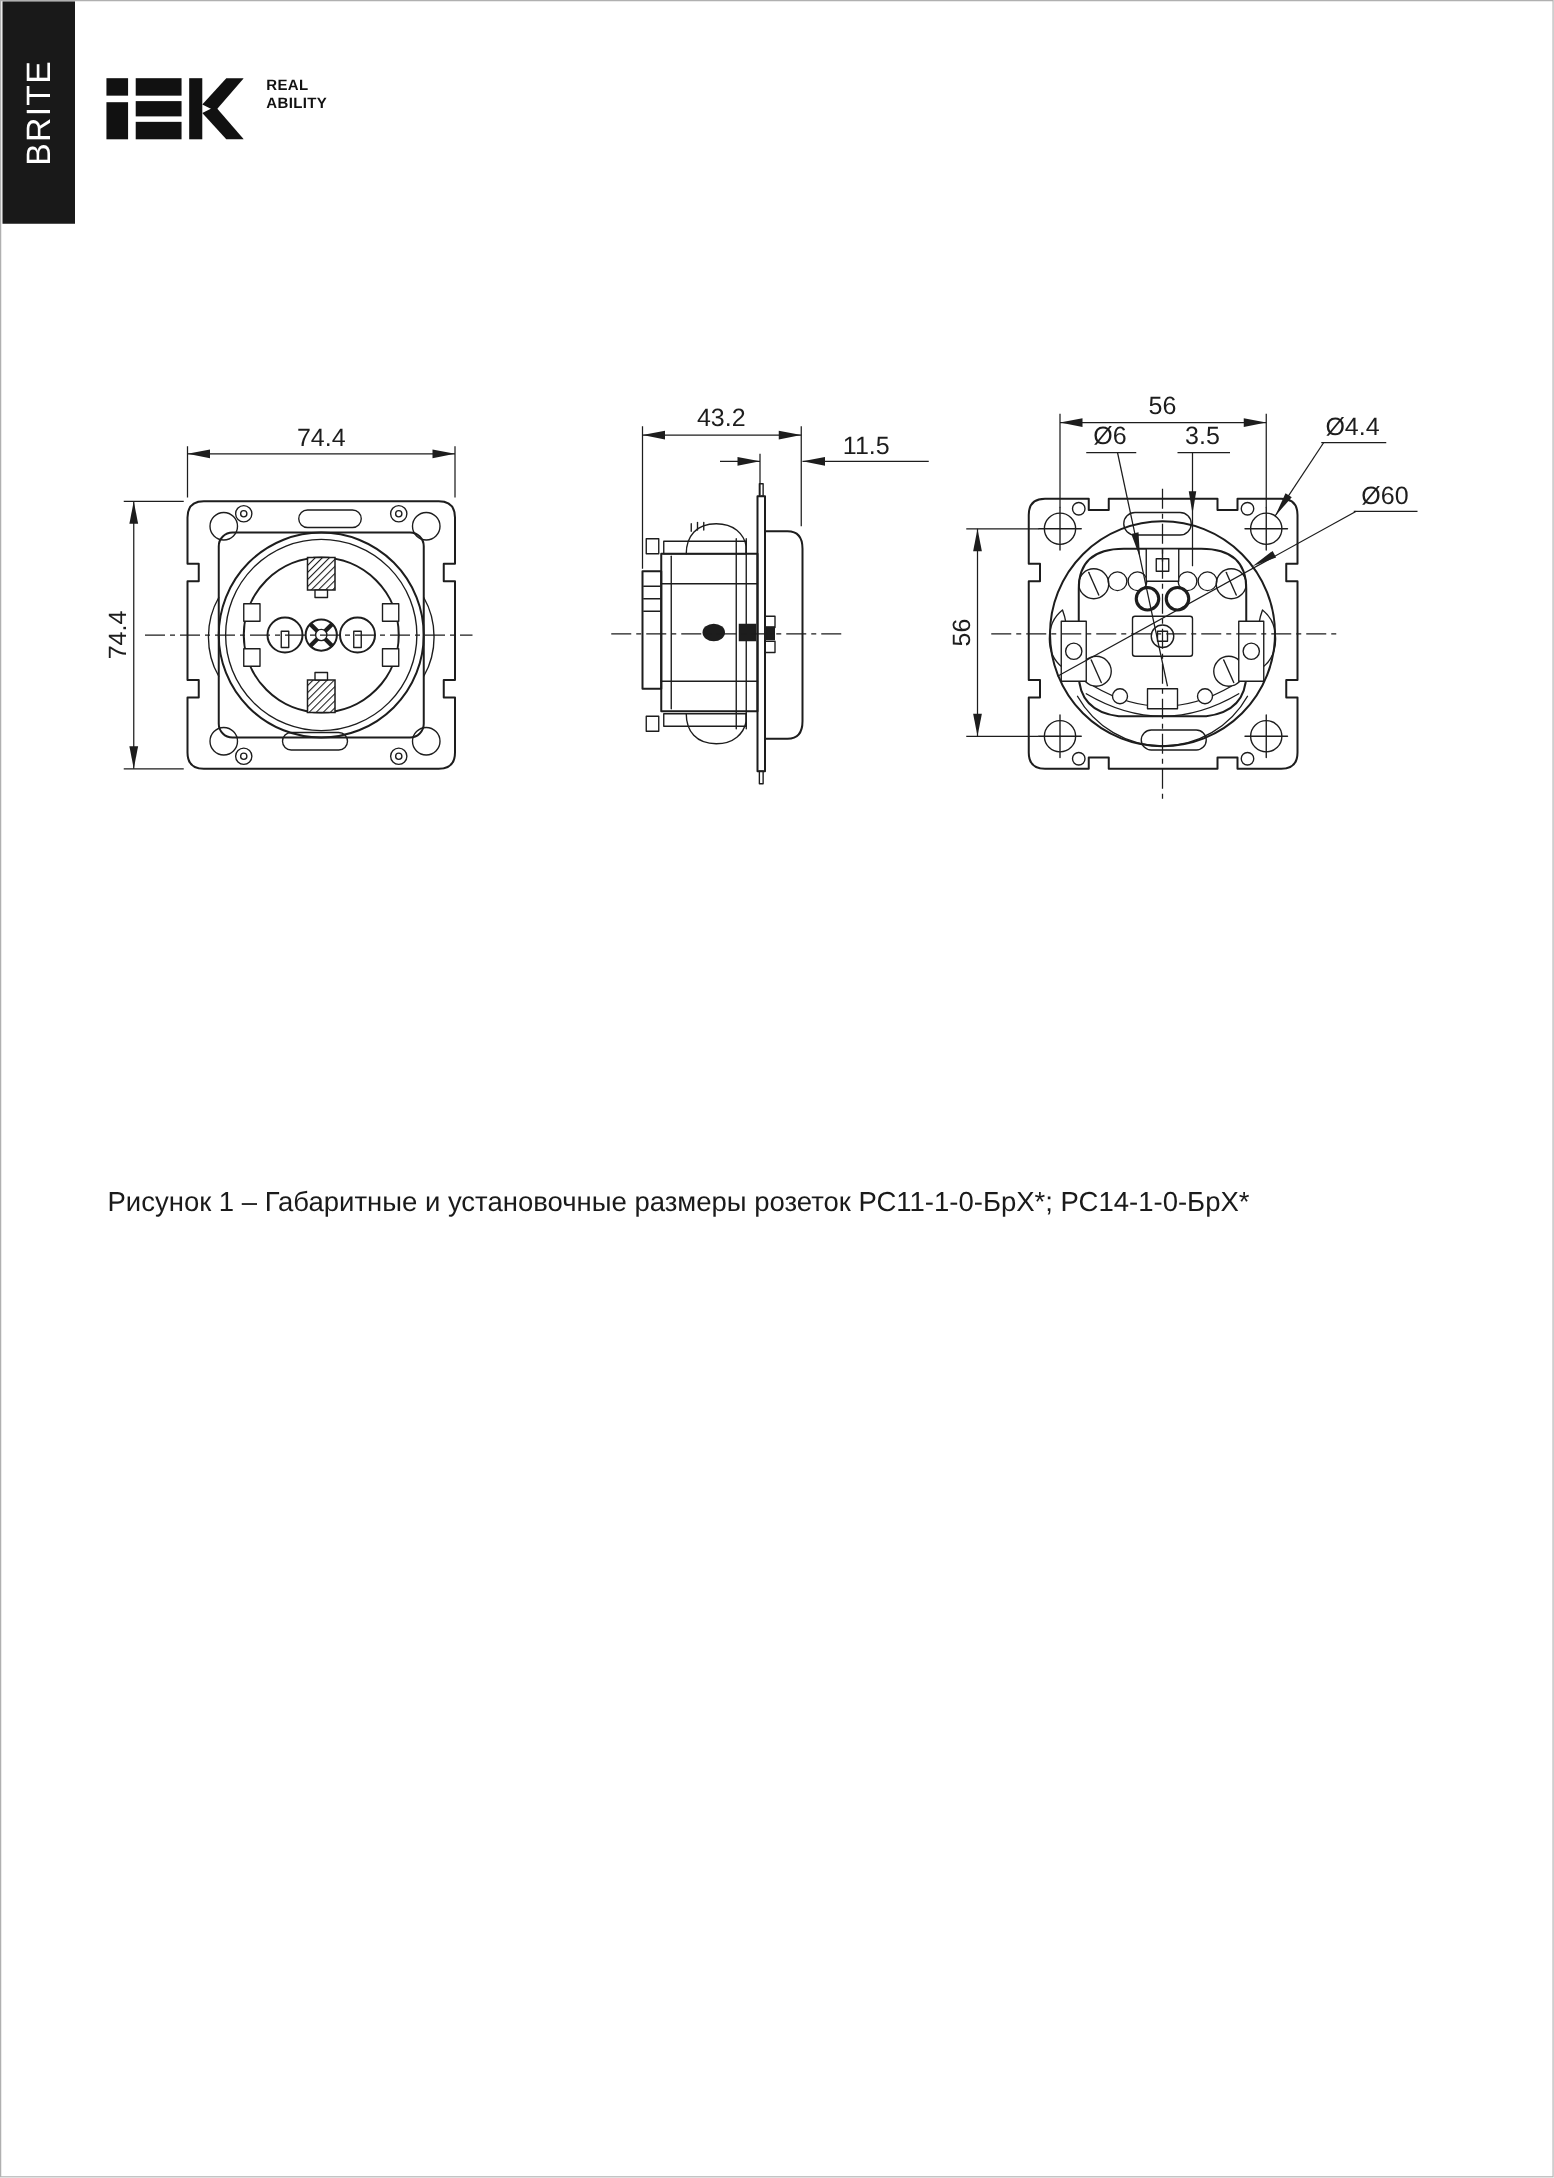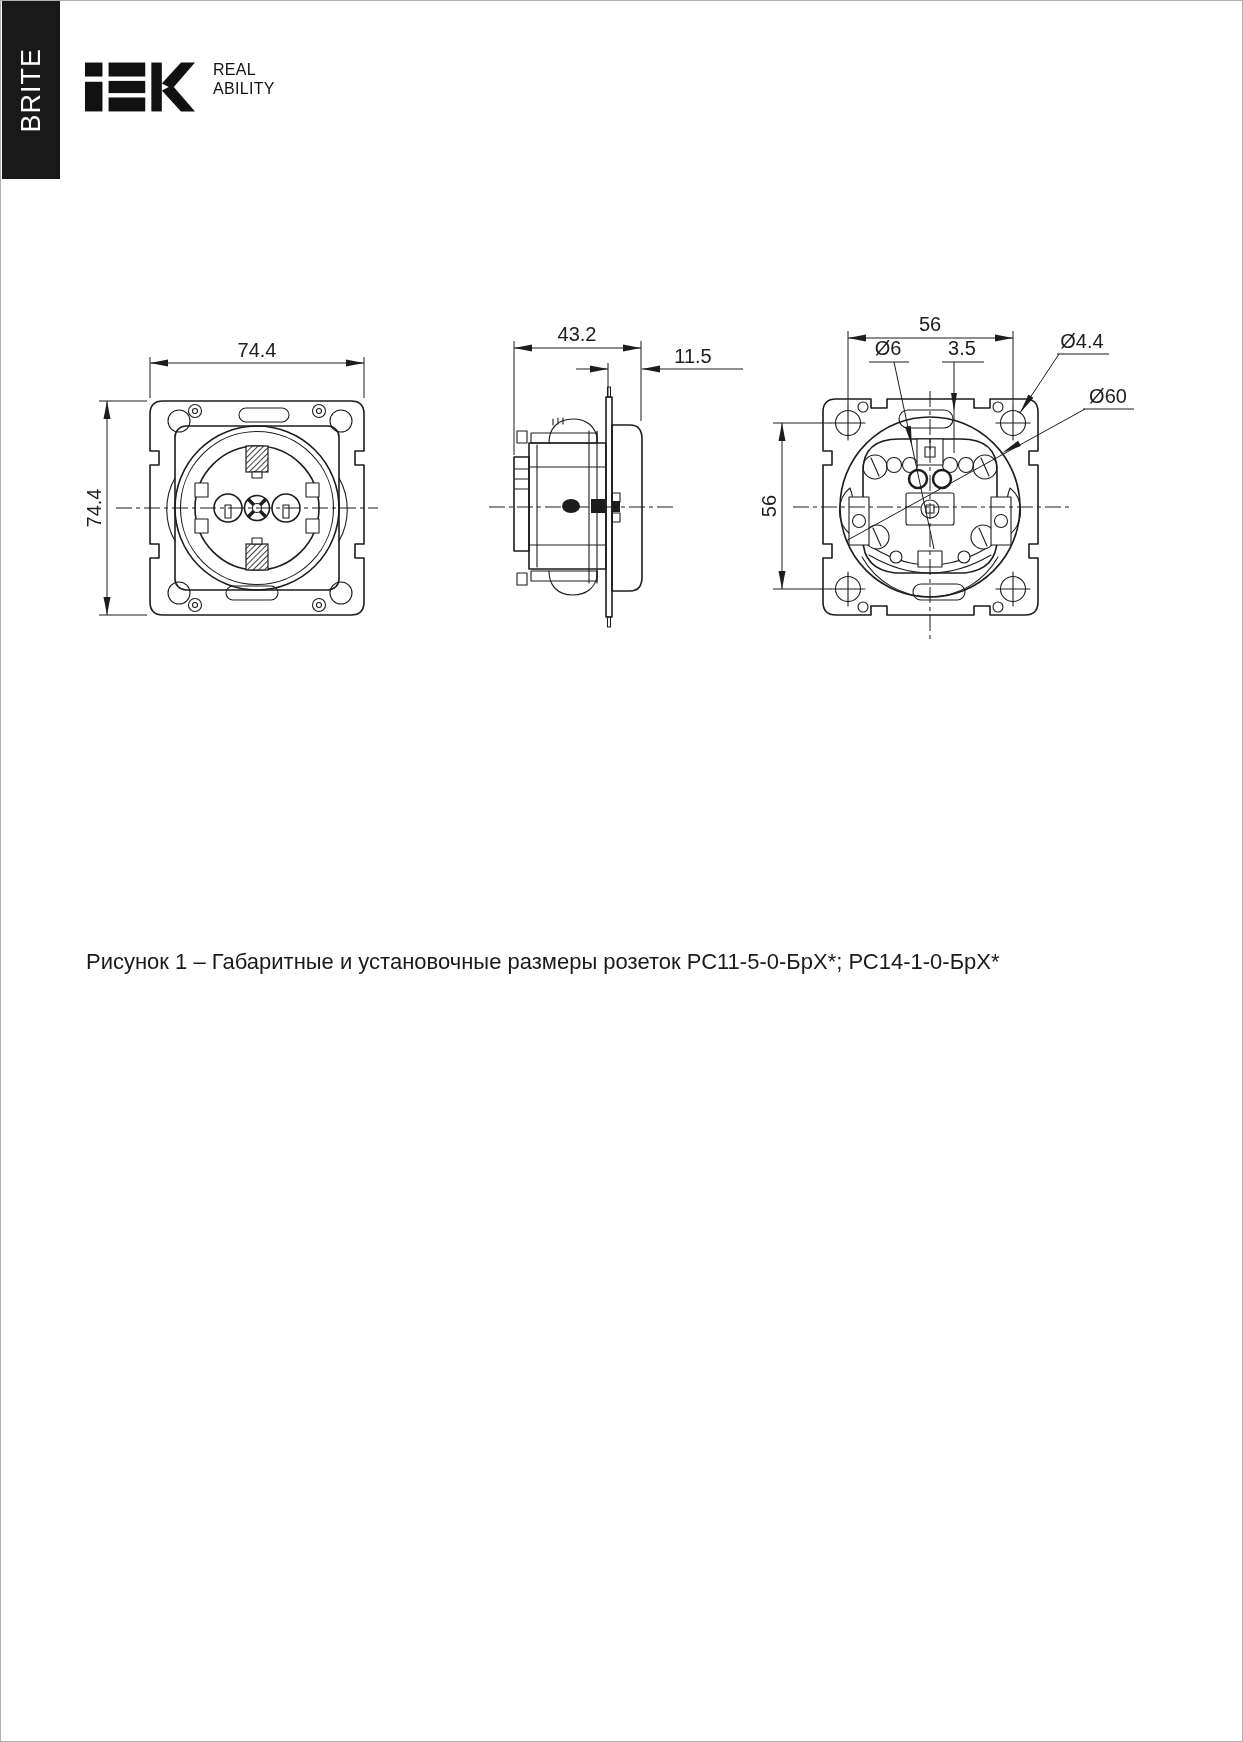--- a/index.html
+++ b/index.html
@@ -11,21 +11,21 @@
   .brite-bar{
     position:absolute;left:1px;top:0;width:58px;height:178px;background:#191919;
     display:flex;align-items:center;justify-content:center;
   }
   .brite-bar span{
     color:#fff;font-size:27px;letter-spacing:1px;
     writing-mode:vertical-rl;transform:rotate(180deg);
   }
   .logo-wrap{position:absolute;left:84px;top:58px;display:flex;align-items:flex-start;}
   .tagline{
-    margin-left:18px;font-weight:normal;font-size:16px;line-height:1.18;
+    margin-left:18px;font-weight:bold;font-size:12px;line-height:1.18;
     letter-spacing:.3px;color:#111;padding-top:2px;
   }
   .drawing-svg{position:absolute;left:0;top:0;width:1243px;height:980px;}
   .caption{
     position:absolute;left:85px;top:948px;font-size:22px;color:#1a1a1a;
     white-space:nowrap;
   }
   
   .ln{stroke:#1d1d1d;stroke-width:1.6;fill:none;stroke-linejoin:round;stroke-linecap:round;}
   .tn{stroke:#1d1d1d;stroke-width:1.1;fill:none;stroke-linejoin:round;stroke-linecap:round;}
@@ -331,15 +331,15 @@
 
       <g>
         <text class="dimtxt" x="1107" y="402" text-anchor="middle">Ø60</text>
         <line class="dim" x1="1082" y1="408" x2="1133" y2="408"></line>
         <line class="dim" x1="1084" y1="408" x2="845" y2="540"></line>
         <polygon class="fb" points="1001,452 1017.1,439.7 1019.9,444.9"></polygon>
       </g>
     </g>
   </svg>
 
-  <div class="caption">Рисунок 1 – Габаритные и установочные размеры розеток РС11-5-0-БрХ*; РС14-1-0-БрХ*</div>
+  <div class="caption">Рисунок 1 – Габаритные и установочные размеры розеток РС11-1-0-БрХ*; РС14-1-0-БрХ*</div>
 
 </div>
 
 </body></html>

